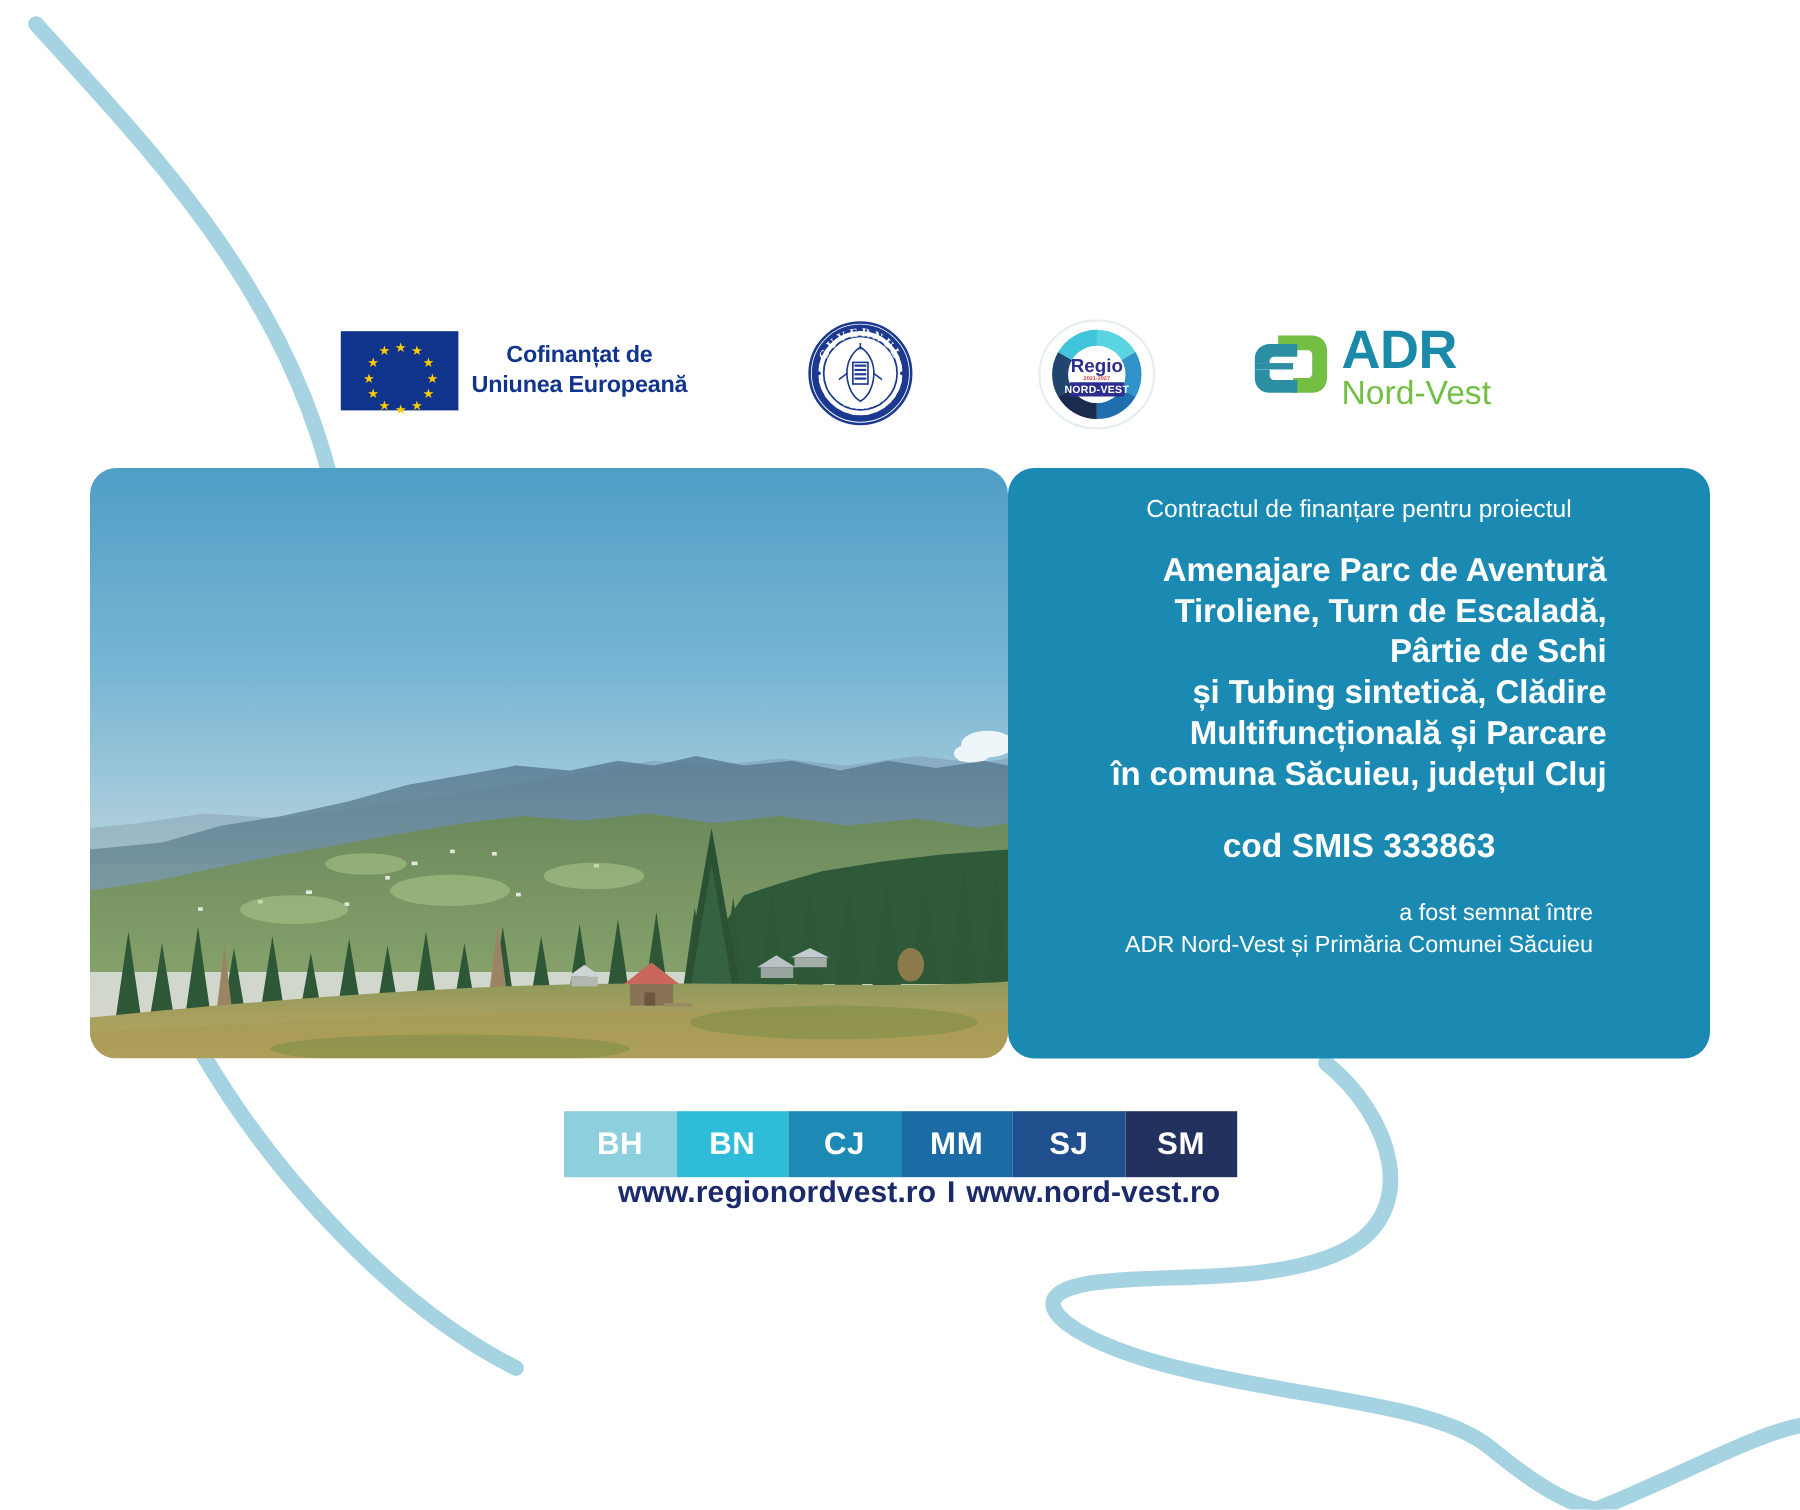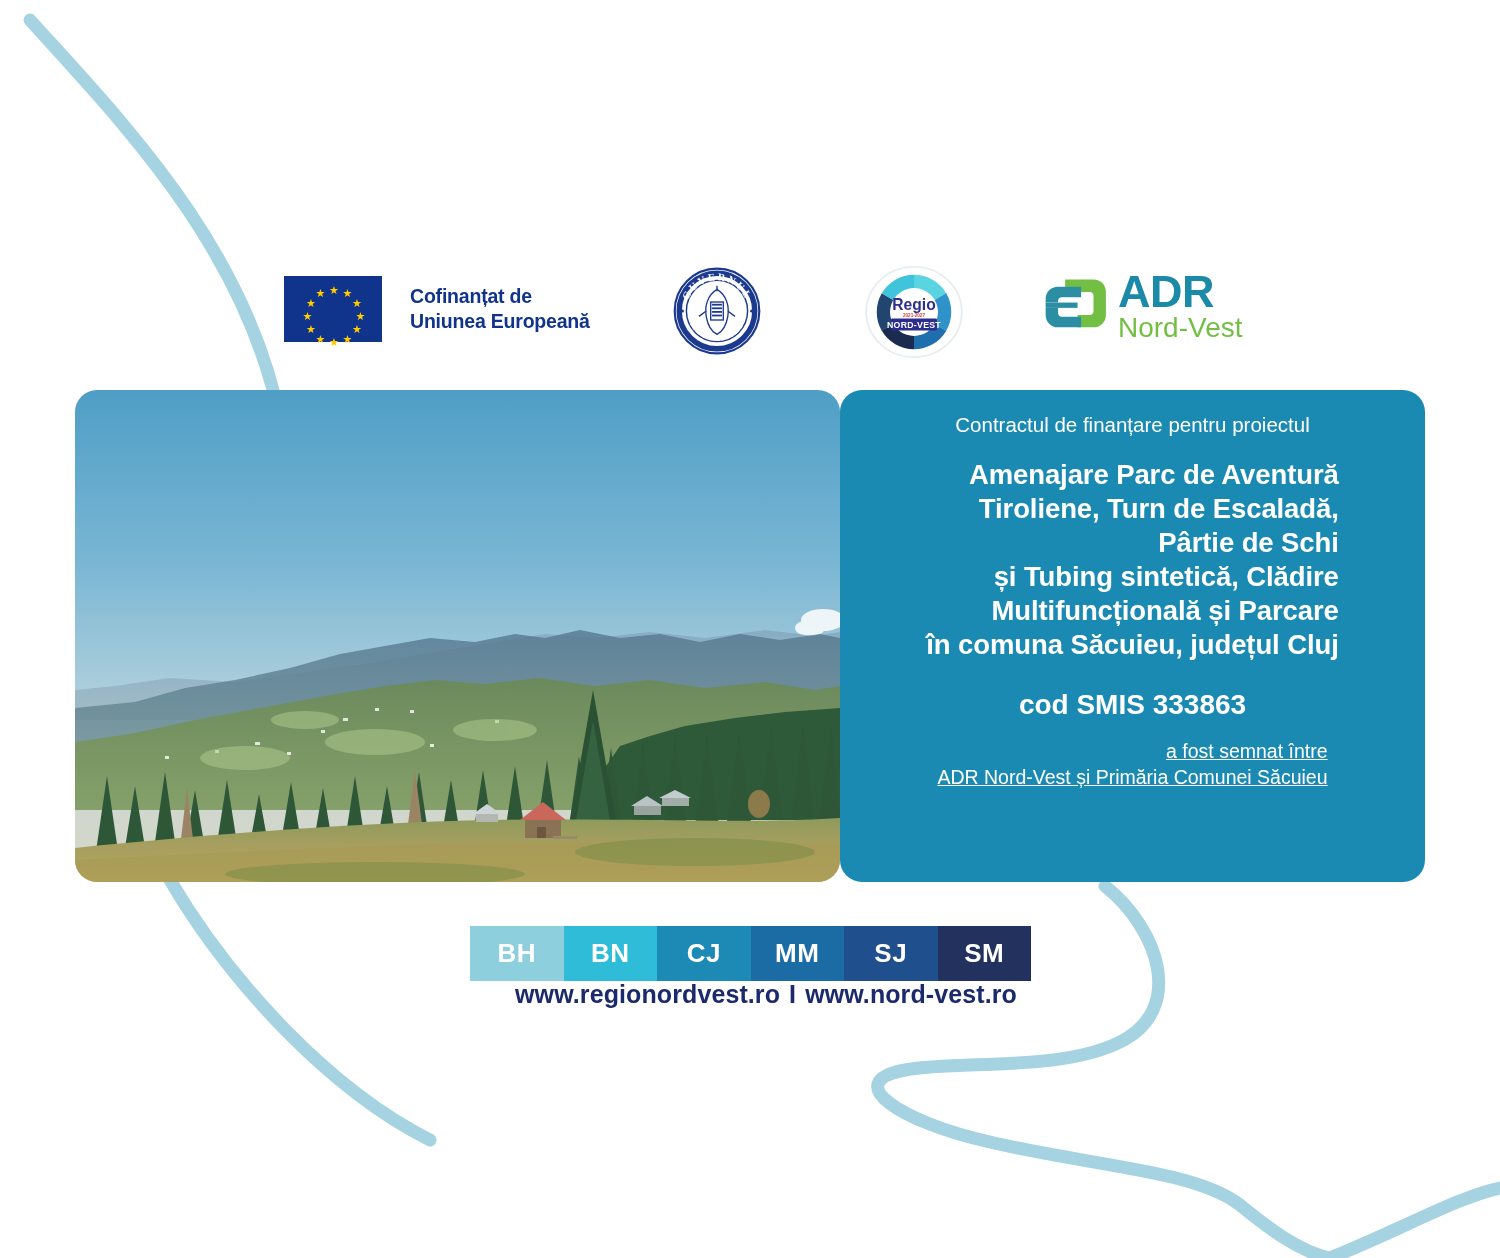--- a/index.html
+++ b/index.html
@@ -14,21 +14,21 @@
 
   
   .swoosh{position:absolute;left:0;top:0;width:1500px;height:1258px;z-index:1;pointer-events:none;}
 
   
   .logo-strip{position:absolute;left:0;top:252px;width:1500px;height:100px;z-index:5;}
 
   .eu-logo{position:absolute;left:284px;top:24px;display:flex;align-items:center;}
   .eu-flag{width:98px;height:66px;background:#10338c;position:relative;}
   .eu-flag .star{position:absolute;color:#ffcc00;font-size:11px;line-height:11px;}
-  .eu-text{margin-left:28px;color:#10338c;font-weight:bold;font-size:19.5px;line-height:25px;letter-spacing:-0.2px;}
+  .eu-text{margin-left:11px;color:#10338c;font-weight:bold;font-size:19.5px;line-height:25px;letter-spacing:-0.2px;text-align:center;}
 
   .gov-seal{position:absolute;left:672px;top:14px;width:90px;height:90px;}
 
   .regio-logo{position:absolute;left:862px;top:14px;width:104px;height:92px;}
 
   .adr-logo{position:absolute;left:1038px;top:20px;display:flex;align-items:center;}
   .adr-mark{width:72px;height:62px;}
   .adr-words{margin-left:8px;}
   .adr-words .adr-main{font-size:45px;font-weight:bold;color:#1b89a8;line-height:40px;letter-spacing:-0.5px;}
   .adr-words .adr-sub{font-size:28px;color:#72bf44;line-height:28px;margin-top:2px;}
@@ -47,21 +47,21 @@
     display:flex;flex-direction:column;align-items:center;
     padding:22px 18px 18px 18px;box-sizing:border-box;
     color:#ffffff;text-align:right;
   }
   .panel-kicker{font-size:20.5px;line-height:26px;font-weight:400;}
   .panel-title{
     margin-top:20px;font-size:27.5px;line-height:34px;font-weight:bold;
     letter-spacing:-0.1px;
   }
   .panel-smis{margin-top:28px;font-size:28px;font-weight:bold;line-height:30px;}
-  .panel-foot{margin-top:18px;font-size:19.5px;line-height:26px;font-weight:400;text-decoration:underline;}
+  .panel-foot{margin-top:28px;font-size:19.5px;line-height:26px;font-weight:400;}
 
   
   .county-bar{
     position:absolute;left:470px;top:926px;width:561px;height:55px;z-index:6;
     display:flex;
   }
   .county-cell{
     flex:1 1 0;display:flex;align-items:center;justify-content:center;
     color:#ffffff;font-weight:bold;font-size:26px;letter-spacing:0.5px;
   }

